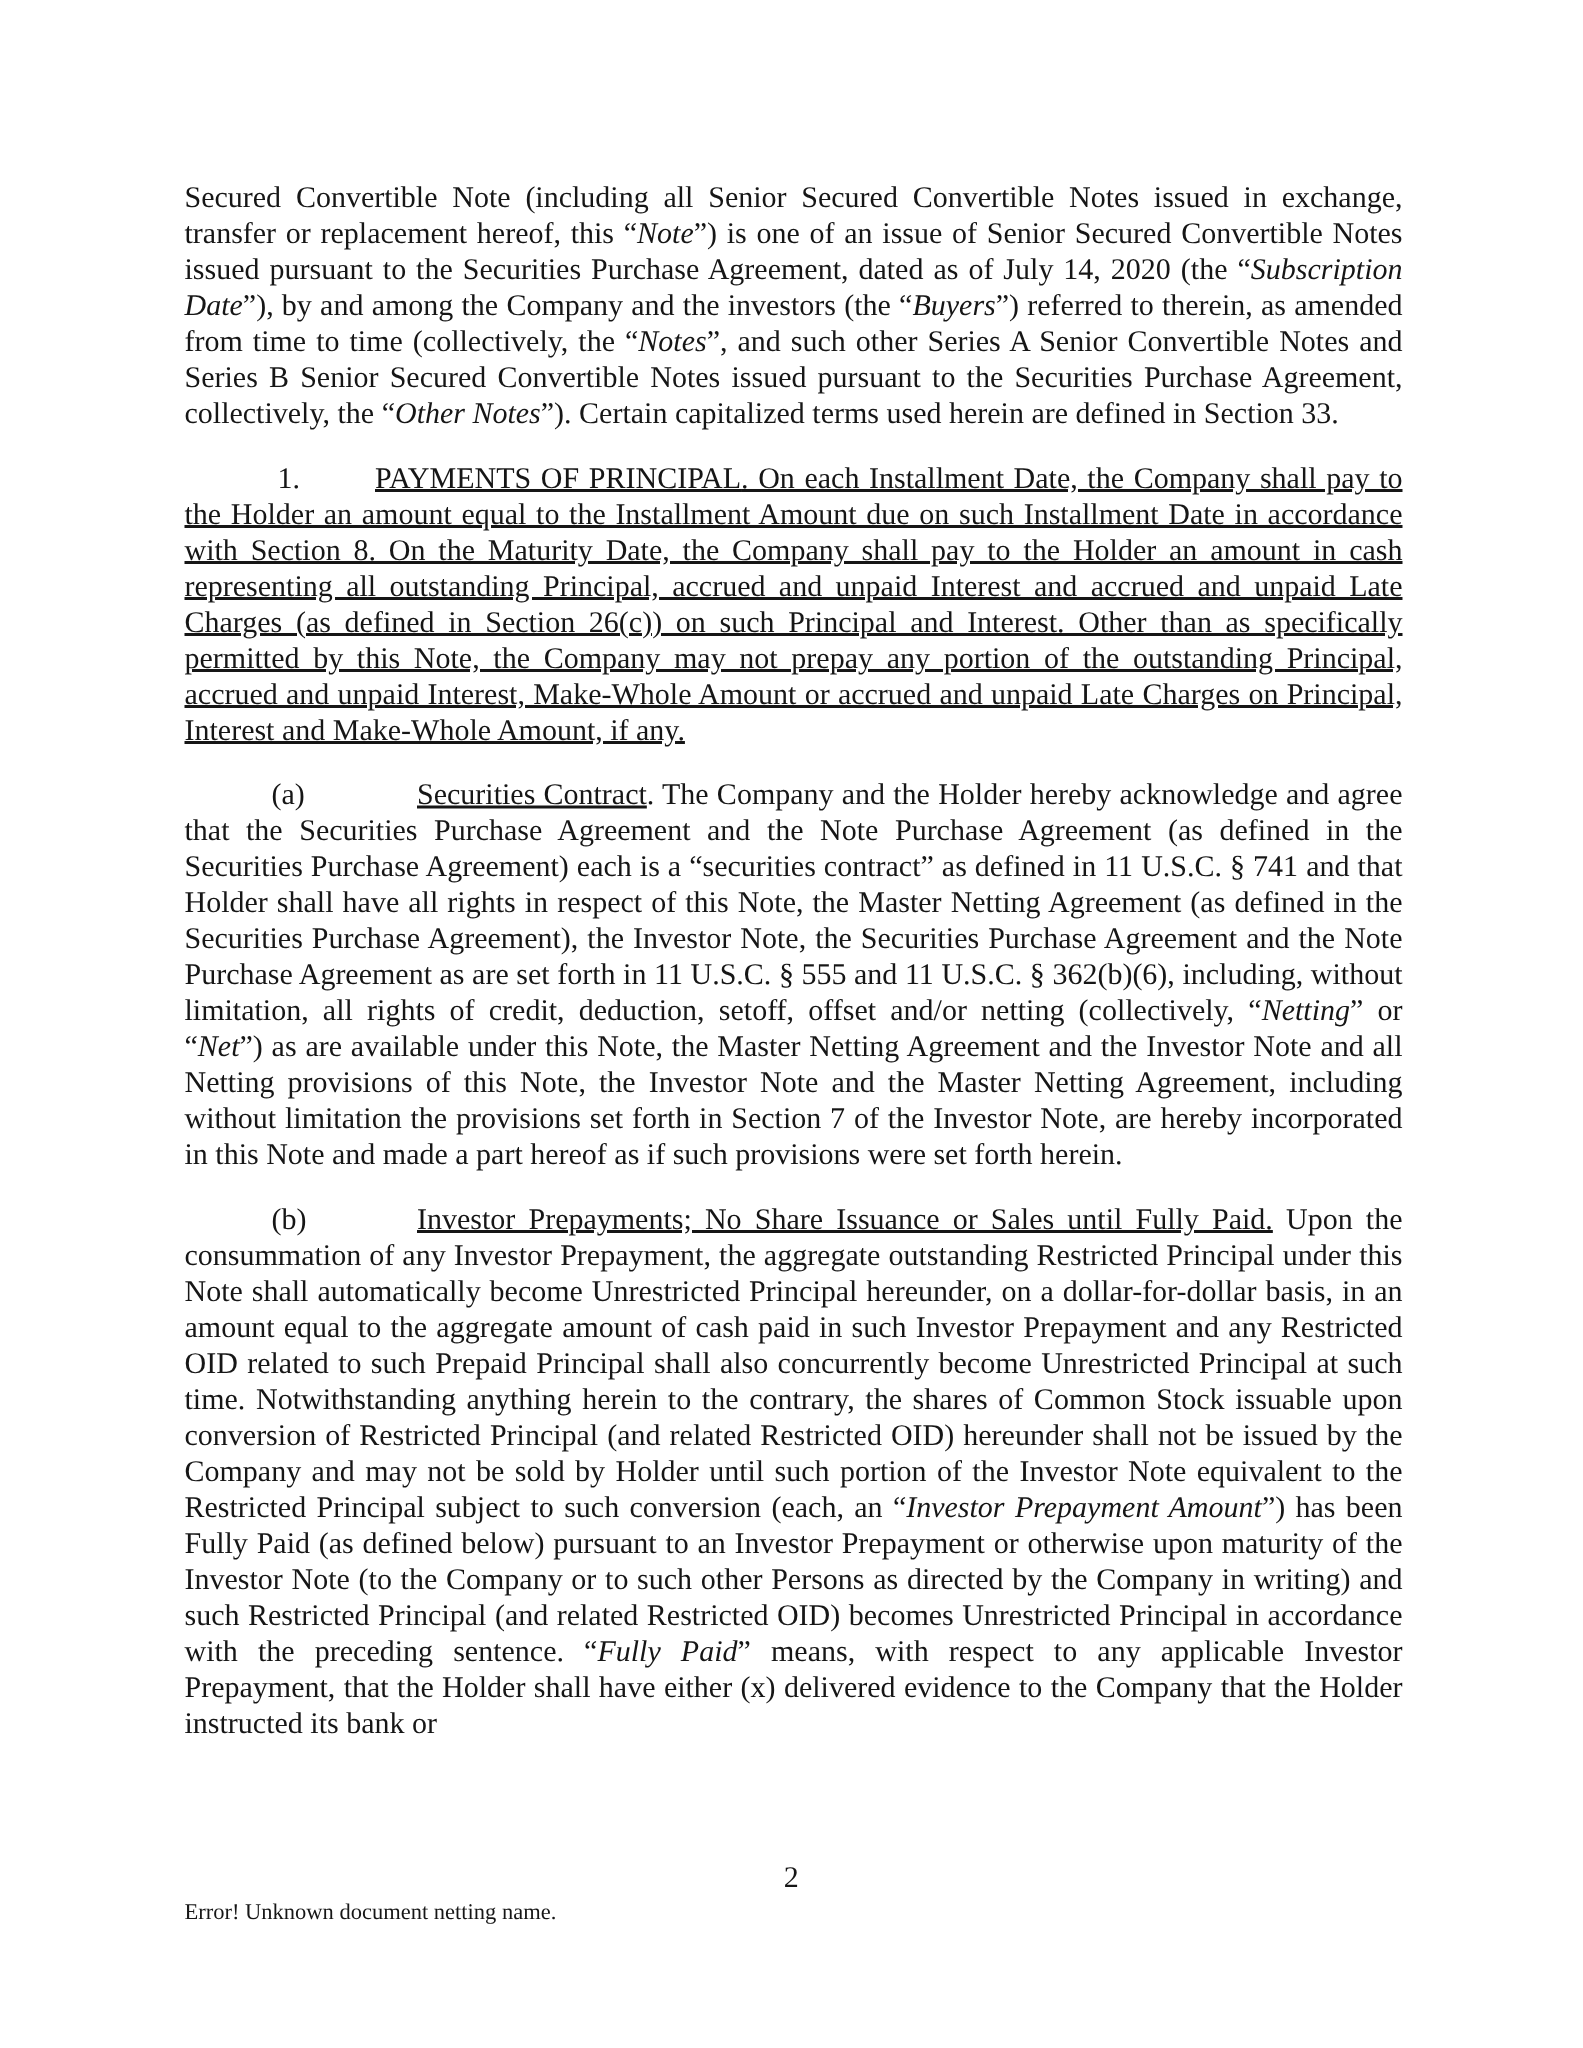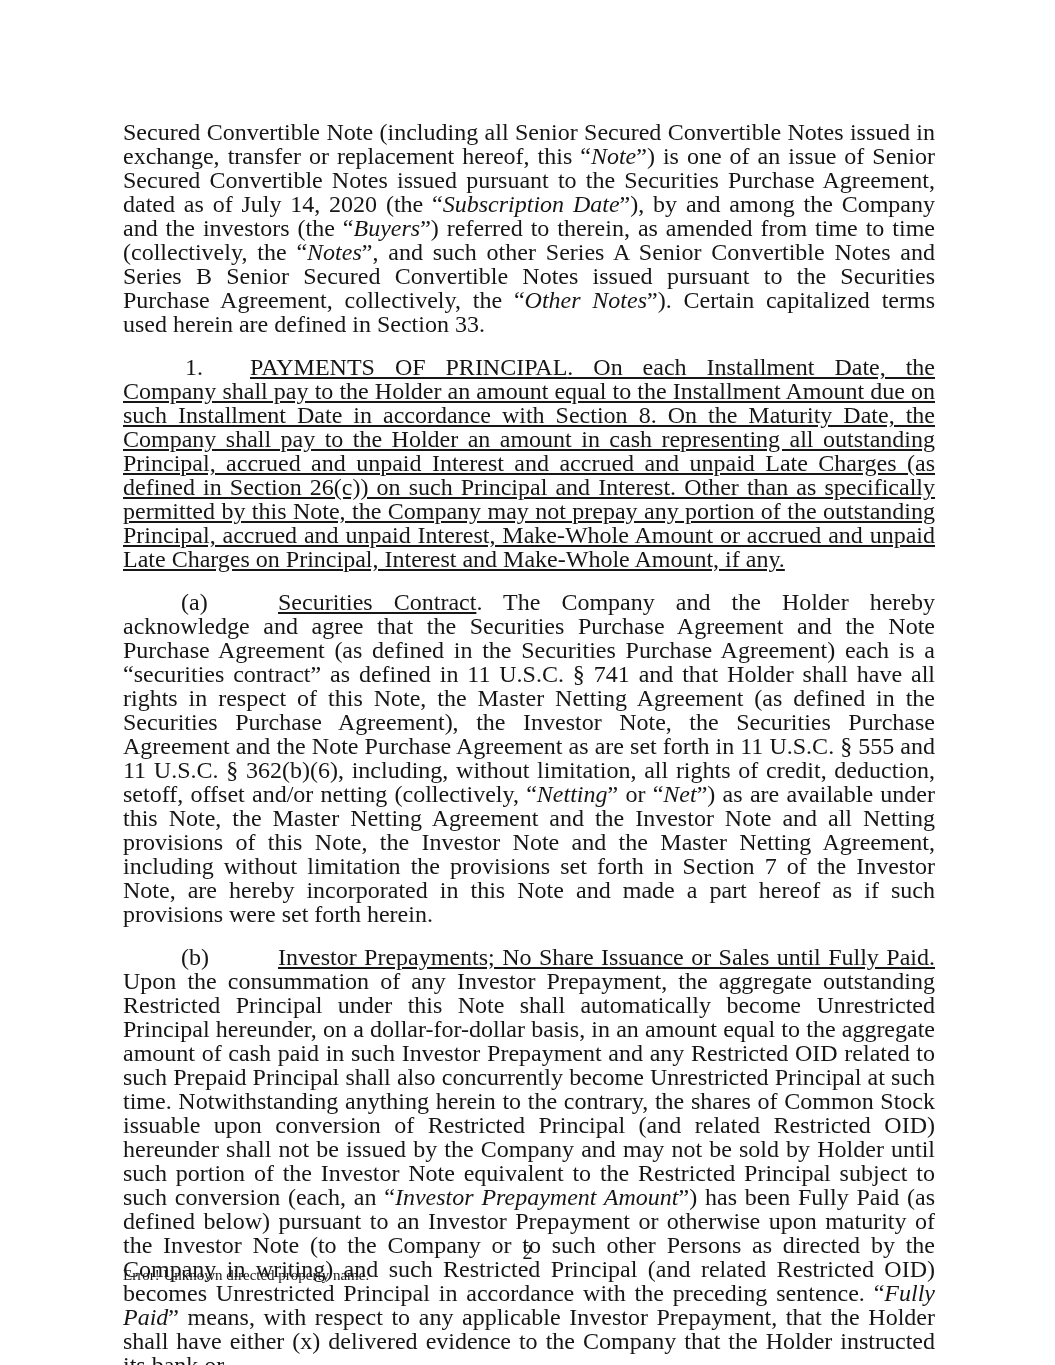--- a/index.html
+++ b/index.html
@@ -15,21 +15,21 @@
     background: #ffffff;
     overflow: hidden;
   }
   .content {
     position: absolute;
     left: 123px; top: 120px;
     width: 812px;
   }
   .content p {
     margin: 0 0 19px 0;
-    font-size: 24px;
+    font-size: 20px;
     line-height: 24px;
     text-align: justify;
   }
   .p-intro { text-indent: 0; }
   .p-l1 { text-indent: 62px; text-decoration: underline; }
   .p-l2 { margin-left: 62px; text-indent: 58px; }
   .mk1 { display: inline-block; width: 65px; text-indent: 0; }
   .mk2 { display: inline-block; width: 97px; text-indent: 0; }
   .seg-u { text-decoration: underline; }
   .seg-i { font-style: italic; }
@@ -52,14 +52,14 @@
 <body>
 
 <div class="page">
   <div class="content" id="doc-body">
       <p class="p-intro"><span>Secured Convertible Note (including all Senior Secured Convertible Notes issued in exchange, transfer or replacement hereof, this “</span><span class="seg-i">Note</span><span>”) is one of an issue of Senior Secured Convertible Notes issued pursuant to the Securities Purchase Agreement, dated as of July 14, 2020 (the “</span><span class="seg-i">Subscription Date</span><span>”), by and among the Company and the investors (the “</span><span class="seg-i">Buyers</span><span>”) referred to therein, as amended from time to time (collectively, the “</span><span class="seg-i">Notes</span><span>”, and such other Series A Senior Convertible Notes and Series B Senior Secured Convertible Notes issued pursuant to the Securities Purchase Agreement, collectively, the “</span><span class="seg-i">Other Notes</span><span>”).  Certain capitalized terms used herein are defined in Section 33.</span></p>
       <p class="p-l1"><span class="mk1">1.</span><span class="seg-u">PAYMENTS OF PRINCIPAL</span><span>.  On each Installment Date, the Company shall pay to the Holder an amount equal to the Installment Amount due on such Installment Date in accordance with Section 8. On the Maturity Date, the Company shall pay to the Holder an amount in cash representing all outstanding Principal, accrued and unpaid Interest and accrued and unpaid Late Charges (as defined in Section 26(c)) on such Principal and Interest.  Other than as specifically permitted by this Note, the Company may not prepay any portion of the outstanding Principal, accrued and unpaid Interest, Make-Whole Amount or accrued and unpaid Late Charges on Principal, Interest and Make-Whole Amount, if any.</span></p>
       <p class="p-l2"><span class="mk2">(a)</span><span class="seg-u">Securities Contract</span><span>.  The Company and the Holder hereby acknowledge and agree that the Securities Purchase Agreement and the Note Purchase Agreement (as defined in the Securities Purchase Agreement) each is a “securities contract” as defined in 11 U.S.C. § 741 and that Holder shall have all rights in respect of this Note, the Master Netting Agreement (as defined in the Securities Purchase Agreement), the Investor Note, the Securities Purchase Agreement and the Note Purchase Agreement as are set forth in 11 U.S.C. § 555 and 11 U.S.C.  § 362(b)(6), including, without limitation, all rights of credit, deduction, setoff, offset and/or netting (collectively, “</span><span class="seg-i">Netting</span><span>” or “</span><span class="seg-i">Net</span><span>”) as are available under this Note, the Master Netting Agreement and the Investor Note and all Netting provisions of this Note, the Investor Note and the Master Netting Agreement, including without limitation the provisions set forth in Section 7 of the Investor Note, are hereby incorporated in this Note and made a part hereof as if such provisions were set forth herein.</span></p>
       <p class="p-l2"><span class="mk2">(b)</span><span class="seg-u">Investor Prepayments; No Share Issuance or Sales until Fully Paid.</span><span>  Upon the consummation of any Investor Prepayment, the aggregate outstanding Restricted Principal under this Note shall automatically become Unrestricted Principal hereunder, on a dollar-for-dollar basis, in an amount equal to the aggregate amount of cash paid in such Investor Prepayment and any Restricted OID related to such Prepaid Principal shall also concurrently become Unrestricted Principal at such time.  Notwithstanding anything herein to the contrary, the shares of Common Stock issuable upon conversion of Restricted Principal (and related Restricted OID) hereunder shall not be issued by the Company and may not be sold by Holder until such portion of the Investor Note equivalent to the Restricted Principal subject to such conversion (each, an “</span><span class="seg-i">Investor Prepayment Amount</span><span>”) has been Fully Paid (as defined below) pursuant to an Investor Prepayment or otherwise upon maturity of the Investor Note (to the Company or to such other Persons as directed by the Company in writing) and such Restricted Principal (and related Restricted OID) becomes Unrestricted Principal in accordance with the preceding sentence.  “</span><span class="seg-i">Fully Paid</span><span>” means, with respect to any applicable Investor Prepayment, that the Holder shall have either (x) delivered evidence to the Company that the Holder instructed its bank or</span></p>
     </div>
   <div class="page-number">2</div>
-  <div class="footer">Error! Unknown directed property name.</div>
+  <div class="footer">Error! Unknown document netting name.</div>
 </div>
 
 </body></html>

